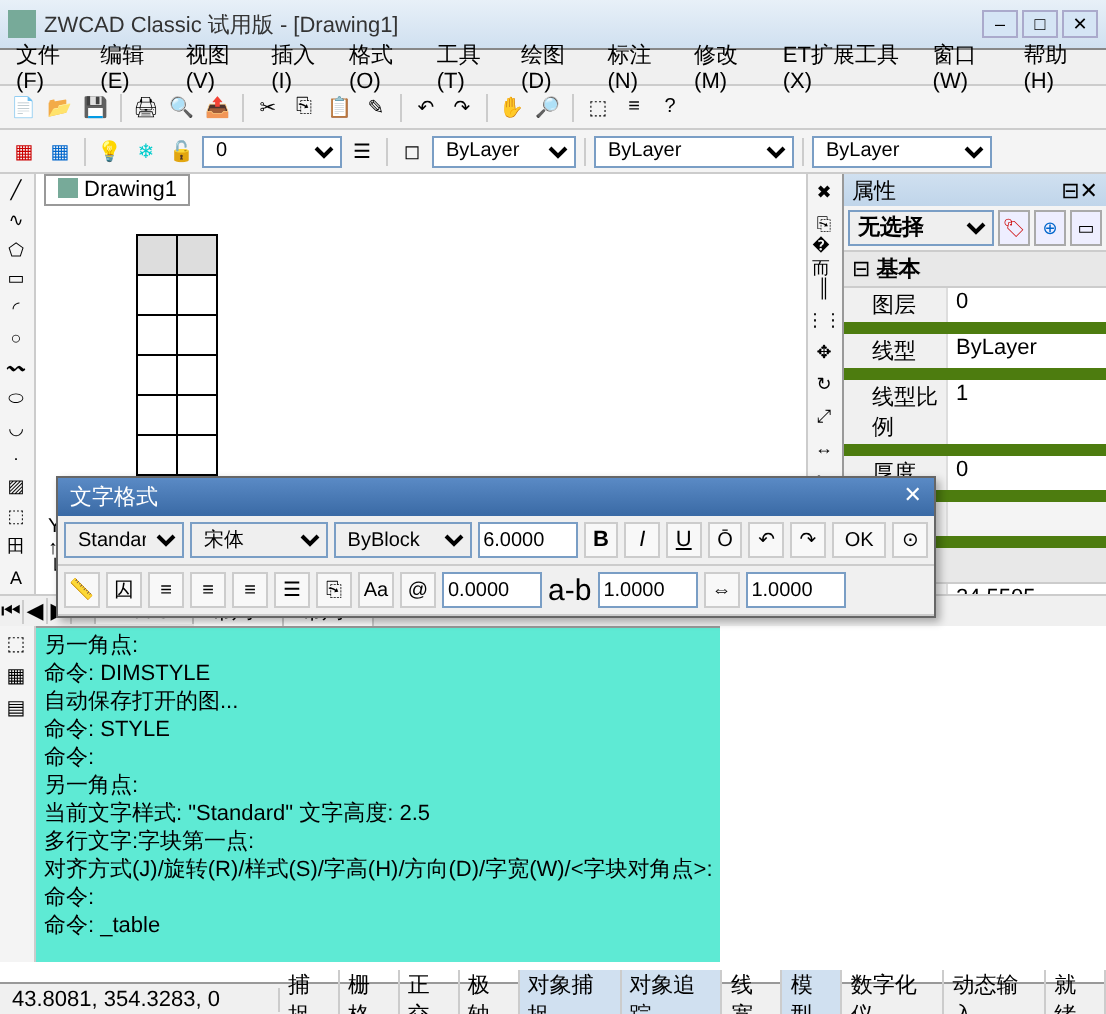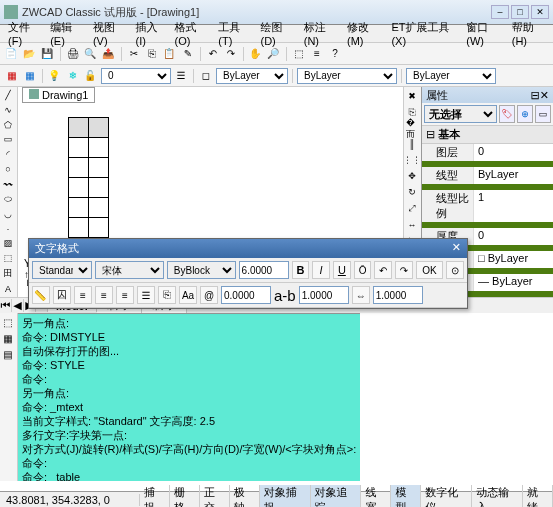--- a/index.html
+++ b/index.html
@@ -217,25 +217,20 @@
         <div class="prop-row">
           <div class="prop-k">线型比例</div>
           <div class="prop-v">1</div>
         </div>
         <div class="prop-row">
           <div class="prop-k">厚度</div>
           <div class="prop-v">0</div>
         </div>
         <div class="prop-row">
           <div class="prop-k">颜色</div>
-          <div class="prop-v">□ ByLayer</div>
-        </div>
-        <div class="prop-row">
-          <div class="prop-k">线宽</div>
-          <div class="prop-v">— ByLayer</div>
         </div>
         <div class="prop-cat">视图</div>
         <div class="prop-row">
           <div class="prop-k">中心点 X</div>
           <div class="prop-v">24.5505</div>
         </div>
       </div>
   </div>
 </div>
 
@@ -299,21 +294,20 @@
     <div class="tb-btn">▦</div>
     <div class="tb-btn">▤</div>
   </div>
   <div class="cmdwin" id="cmdwin">
       <div>另一角点:</div>
       <div>命令: DIMSTYLE</div>
       <div>自动保存打开的图...</div>
       <div>命令: STYLE</div>
       <div>命令:</div>
       <div>另一角点:</div>
-      <div>命令: _mtext</div>
       <div>当前文字样式: "Standard" 文字高度: 2.5</div>
       <div>多行文字:字块第一点:</div>
       <div>对齐方式(J)/旋转(R)/样式(S)/字高(H)/方向(D)/字宽(W)/&lt;字块对角点&gt;:</div>
       <div>命令:</div>
       <div>命令: _table</div>
     </div>
 </div>
 
 <div class="status">
   <div class="coord">43.8081, 354.3283, 0</div>

